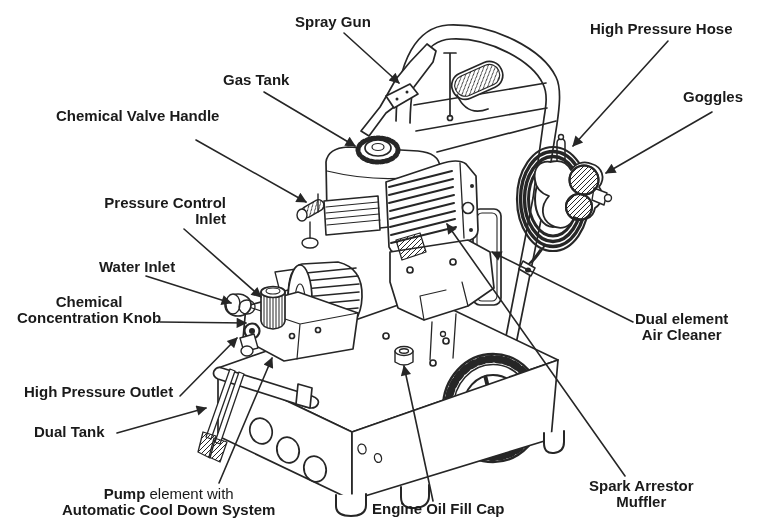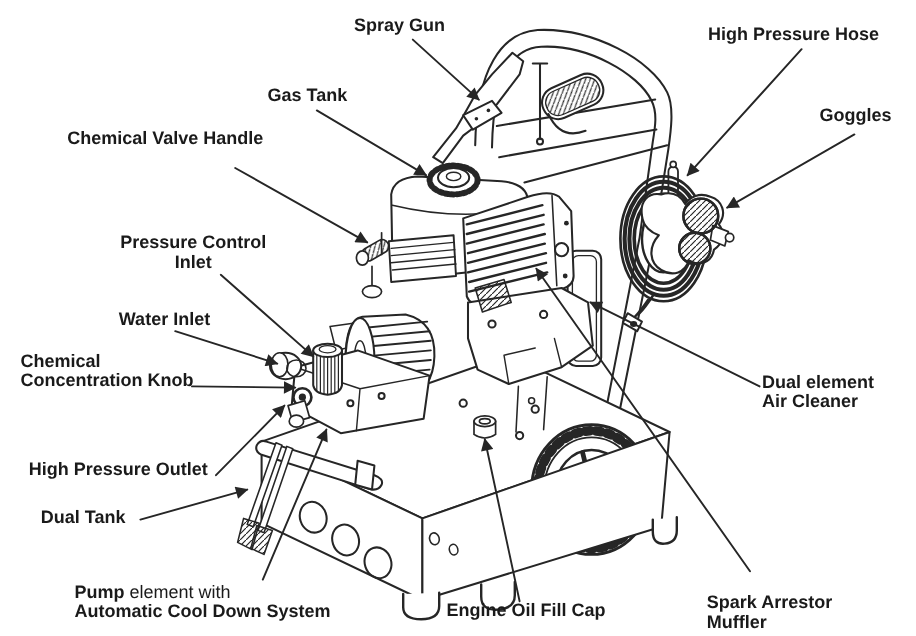--- a/index.html
+++ b/index.html
@@ -3,25 +3,25 @@
 <meta charset="utf-8">
 <style>
   html,body{margin:0;padding:0;background:#fff;}
   .stage{
     position:relative;width:763px;height:530px;background:#fff;
     font-family:"Liberation Sans",sans-serif;overflow:hidden;
   }
   .stage svg{position:absolute;left:0;top:0;}
   .lbl{
     position:absolute;font-size:15px;font-weight:bold;color:#1a1a1a;
-    line-height:16px;white-space:nowrap;
+    line-height:16px;white-space:nowrap;text-align:center;
   }
   .lbl .row{display:block;}
   .lbl .normal{font-weight:normal;}
-  .lbl.center{text-align:center;}
+  .lbl.center{text-align:right;}
 </style>
 </head>
 <body>
 
 <div class="stage">
 
 <svg width="763" height="530" viewBox="0 0 763 530">
   <defs>
     <marker id="ah" viewBox="0 0 10 10" refX="9" refY="5" markerWidth="8" markerHeight="6.5" orient="auto-start-reverse">
       <path d="M0,0 L10,5 L0,10 Z" fill="#262626"></path>
@@ -299,18 +299,18 @@
   <span class="row">Automatic Cool Down System</span>
 </div>
 
 <div class="lbl" style="left:635px;top:311px">
   <span class="row">Dual element</span>
   <span class="row">Air Cleaner</span>
 </div>
 
 <div class="lbl" style="left:372px;top:501px">Engine Oil Fill Cap</div>
 
-<div class="lbl" style="left:589px;top:495px">
+<div class="lbl" style="left:589px;top:478px">
   <span class="row">Spark Arrestor</span>
   <span class="row">Muffler</span>
 </div>
 
 </div>
 
 </body></html>

